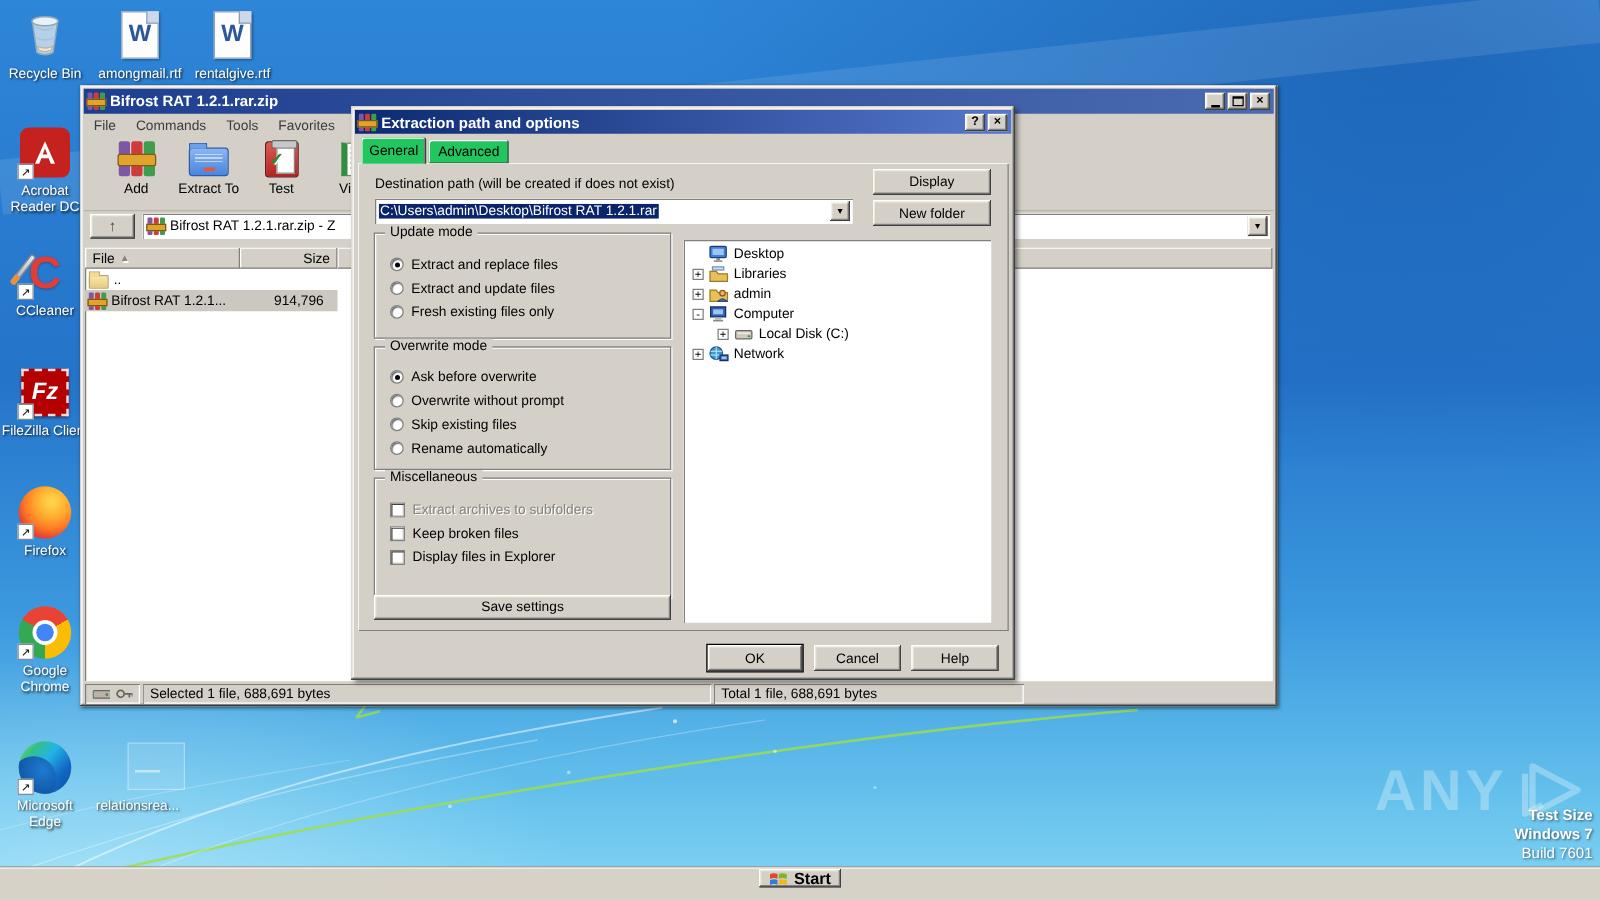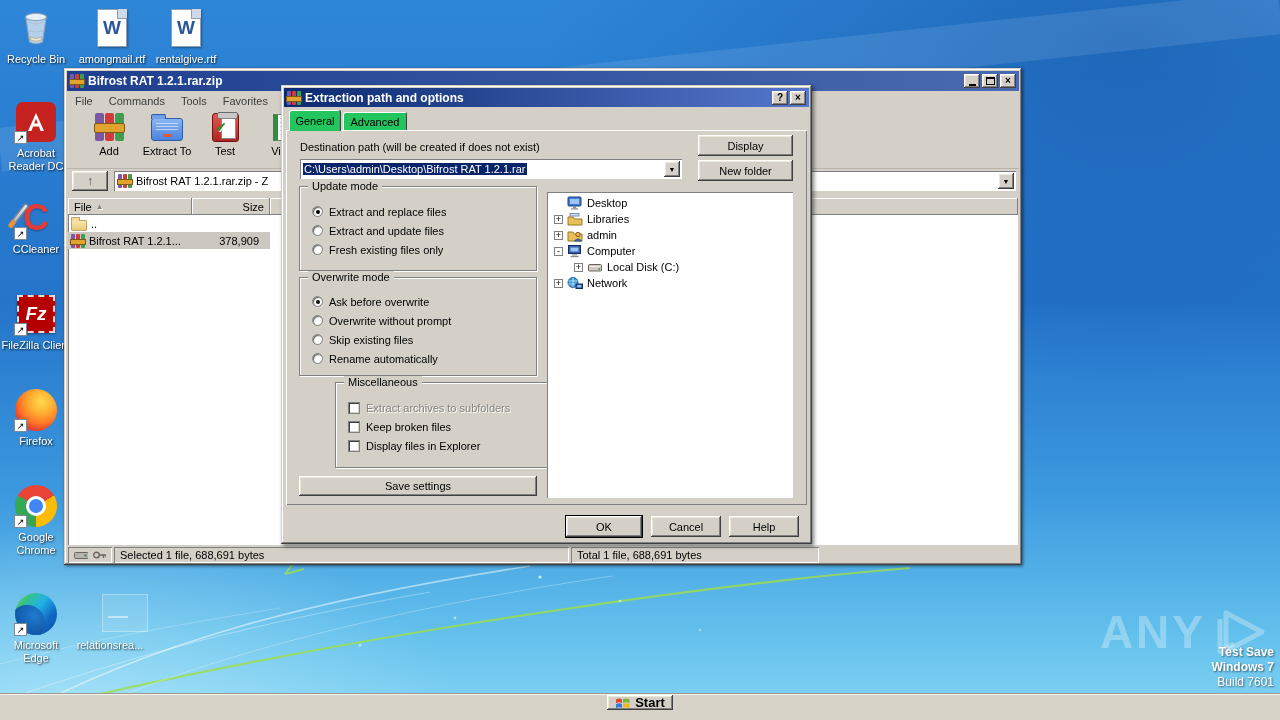--- a/index.html
+++ b/index.html
@@ -140,21 +140,21 @@
   .radio { width:11px; height:11px; border-radius:50%; background:#fff; border:1px solid #808080;
            box-shadow: inset 1px 1px 1px rgba(64,64,64,.8); position:relative; flex:0 0 auto; }
   .radio.checked::after { content:""; position:absolute; left:3px; top:3px; width:4px; height:4px; border-radius:50%; background:#000; }
   .checkbox { width:12px; height:12px; background:#fff; border:1px solid #808080;
               box-shadow: inset 1px 1px 0 #404040, inset -1px -1px 0 #d4d0c8; flex:0 0 auto; }
   .opt.disabled span.tx { color:#86837c; text-shadow:1px 1px 0 #fff; }
   #grp-update { left:18px; top:101px; width:238px; height:85px; }
   #grp-update .opts { padding-top:15px; }
   #grp-over { left:18px; top:192px; width:238px; height:99px; }
   #grp-over .opts { padding-top:14px; }
-  #grp-misc { left:18px; top:297px; width:238px; height:86px;margin-left:36px; }
+  #grp-misc { left:18px; top:297px; width:238px; height:96px; }
   #grp-misc .opts { padding-top:15px; }
   #btn-save { position:absolute; left:18px; top:391px; width:238px; height:20px; }
 
   #tree { position:absolute; left:266px; top:107px; width:246px; height:306px; background:#fff; padding:3px 0 0 3px; overflow:hidden; }
   .trow { display:flex; align-items:center; gap:4px; height:16px; padding-left:4px; }
   .trow.indent { padding-left:24px; }
   .expander { width:9px; height:9px; border:1px solid #808080; background:#fff; font-size:9px; line-height:7px;
               display:flex; align-items:center; justify-content:center; flex:0 0 auto; color:#000; }
   .exp-spacer { width:9px; flex:0 0 auto; }
 
@@ -392,21 +392,21 @@
       <span class="nm">..</span>
       <span class="sz"></span>
     </div>
     <div class="lrow selected">
       <span class="rar-ico sm">
           <i></i>
           <i></i>
           <i></i>
         </span>
       <span class="nm">Bifrost RAT 1.2.1...</span>
-      <span class="sz">378,909</span>
+      <span class="sz">914,796</span>
     </div>
   </div>
 
   <div id="wr-status">
     <div class="spane bevel-in-thin" style="width:44px;">
       <svg width="15" height="11">
         <rect x="0.5" y="2.5" width="14" height="6" rx="1" fill="#b8b4ac" stroke="#6a665e"></rect>
         <circle cx="11.5" cy="5.5" r="1.2" fill="#4a8a5a"></circle>
       </svg>
       <svg width="16" height="12">
@@ -579,21 +579,21 @@
 
 <div id="watermark">
   <div id="brand">
     <span>ANY</span>
     <svg width="62" height="54">
       <path d="M14 8 L50 27 L14 46 Z" stroke="rgba(255,255,255,.30)" stroke-width="5" fill="none" stroke-linejoin="round"></path>
       <path d="M8 14 L8 46 L22 39" stroke="rgba(255,255,255,.30)" stroke-width="5" fill="none" stroke-linejoin="round"></path>
     </svg>
   </div>
   <div id="wm-lines">
-    <div class="b">Test Save</div>
+    <div class="b">Test Size</div>
     <div class="b">Windows 7</div>
     <div class="n">Build 7601</div>
   </div>
 </div>
 
 <div id="taskbar">
   <div id="startbtn" class="btn bevel-out">
     <svg width="16" height="14">
       <path d="M1 3.4 Q4 1.8 7 3.2 L7 7 Q4 5.6 1 7.2 Z" fill="#e0482e"></path>
       <path d="M8 3.2 Q11 1.8 14.5 3.4 L14.5 7.2 Q11 5.6 8 7 Z" fill="#7db72f"></path>

